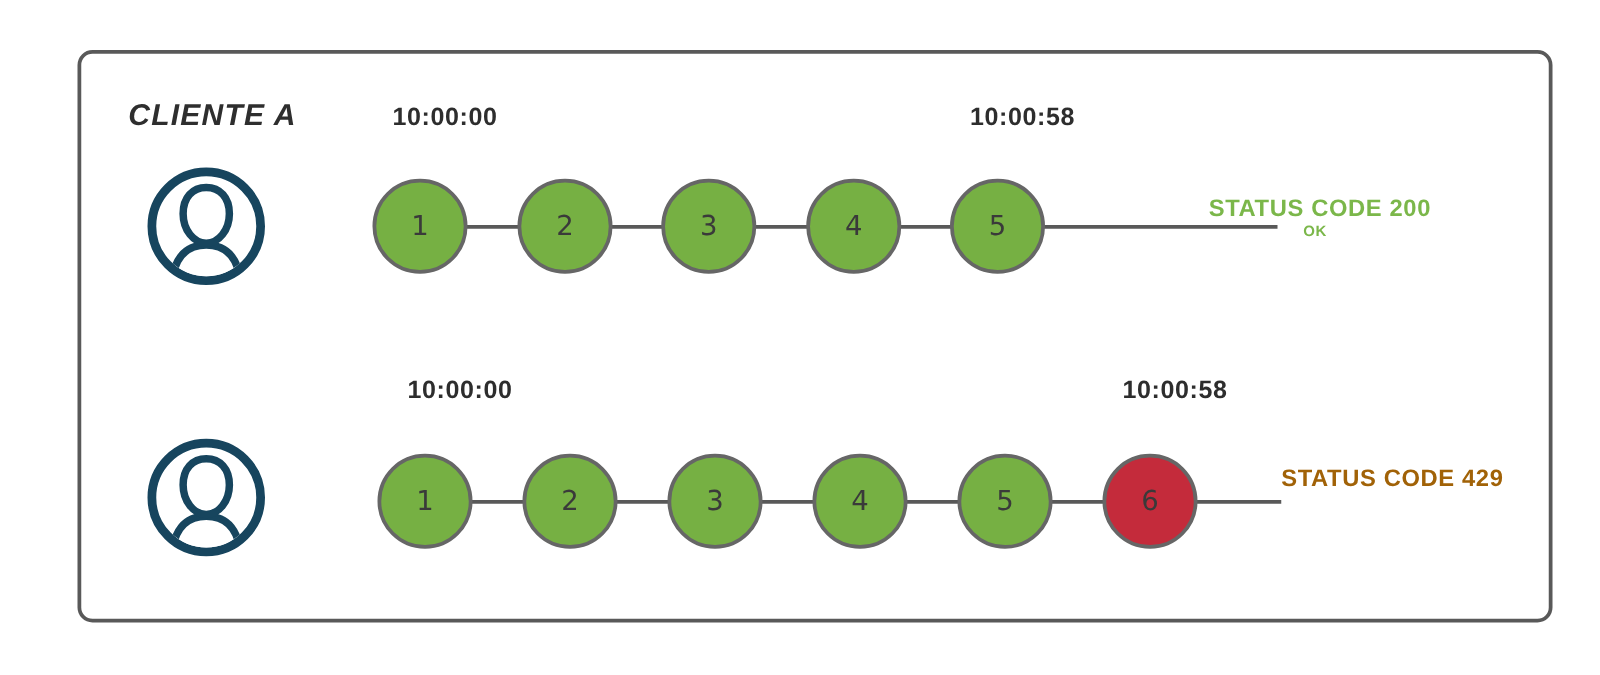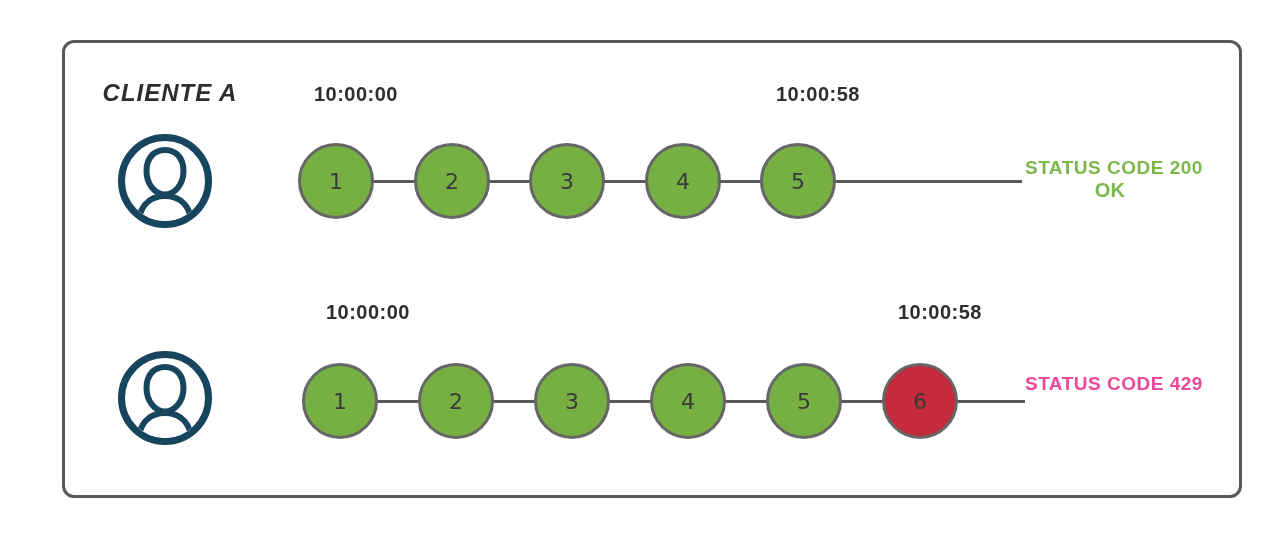--- a/index.html
+++ b/index.html
@@ -77,23 +77,23 @@
   }
   .status {
     position: absolute;
     width: 170px;
     text-align: center;
     font-weight: bold;
     line-height: 1.15;
     white-space: nowrap;
   }
   .status .code-line { font-size: 19px; letter-spacing: 0.5px; }
-  .status .msg-line  { font-size: 20px; letter-spacing: 0.3px; }
+  .status .msg-line  { font-size: 12px; letter-spacing: 0.3px; }
   .status-ok  { color: #7BB74A; }
-  .status-err { color: #ec4899; }
+  .status-err { color: #a16207; }
 </style>
 </head>
 <body>
 
 <div class="canvas">
 
   <div class="panel"></div>
 
   <div class="client-label" style="left:95px; top:79px">CLIENTE A</div>
 
@@ -114,21 +114,21 @@
   <div class="timestamp" style="left:740px; top:83px">10:00:58</div>
 
   <div class="chain-line" style="left:336px; top:180px; width:686px"></div>
 
   <div class="req-circle" style="left:298px; top:143px">1</div>
   <div class="req-circle" style="left:414px; top:143px">2</div>
   <div class="req-circle" style="left:529px; top:143px">3</div>
   <div class="req-circle" style="left:645px; top:143px">4</div>
   <div class="req-circle" style="left:760px; top:143px">5</div>
 
-  <div class="status status-ok" style="left:1025px; top:157px">
+  <div class="status status-ok" style="left:967px; top:157px">
     <div class="code-line">STATUS CODE 200</div>
     <div class="msg-line">OK</div>
   </div>
 
 
   <svg class="avatar" style="left:117px; top:350px" viewBox="0 0 96 96">
     <defs>
         <clipPath id="clipB">
           <circle cx="48" cy="48" r="40"></circle>
         </clipPath>

